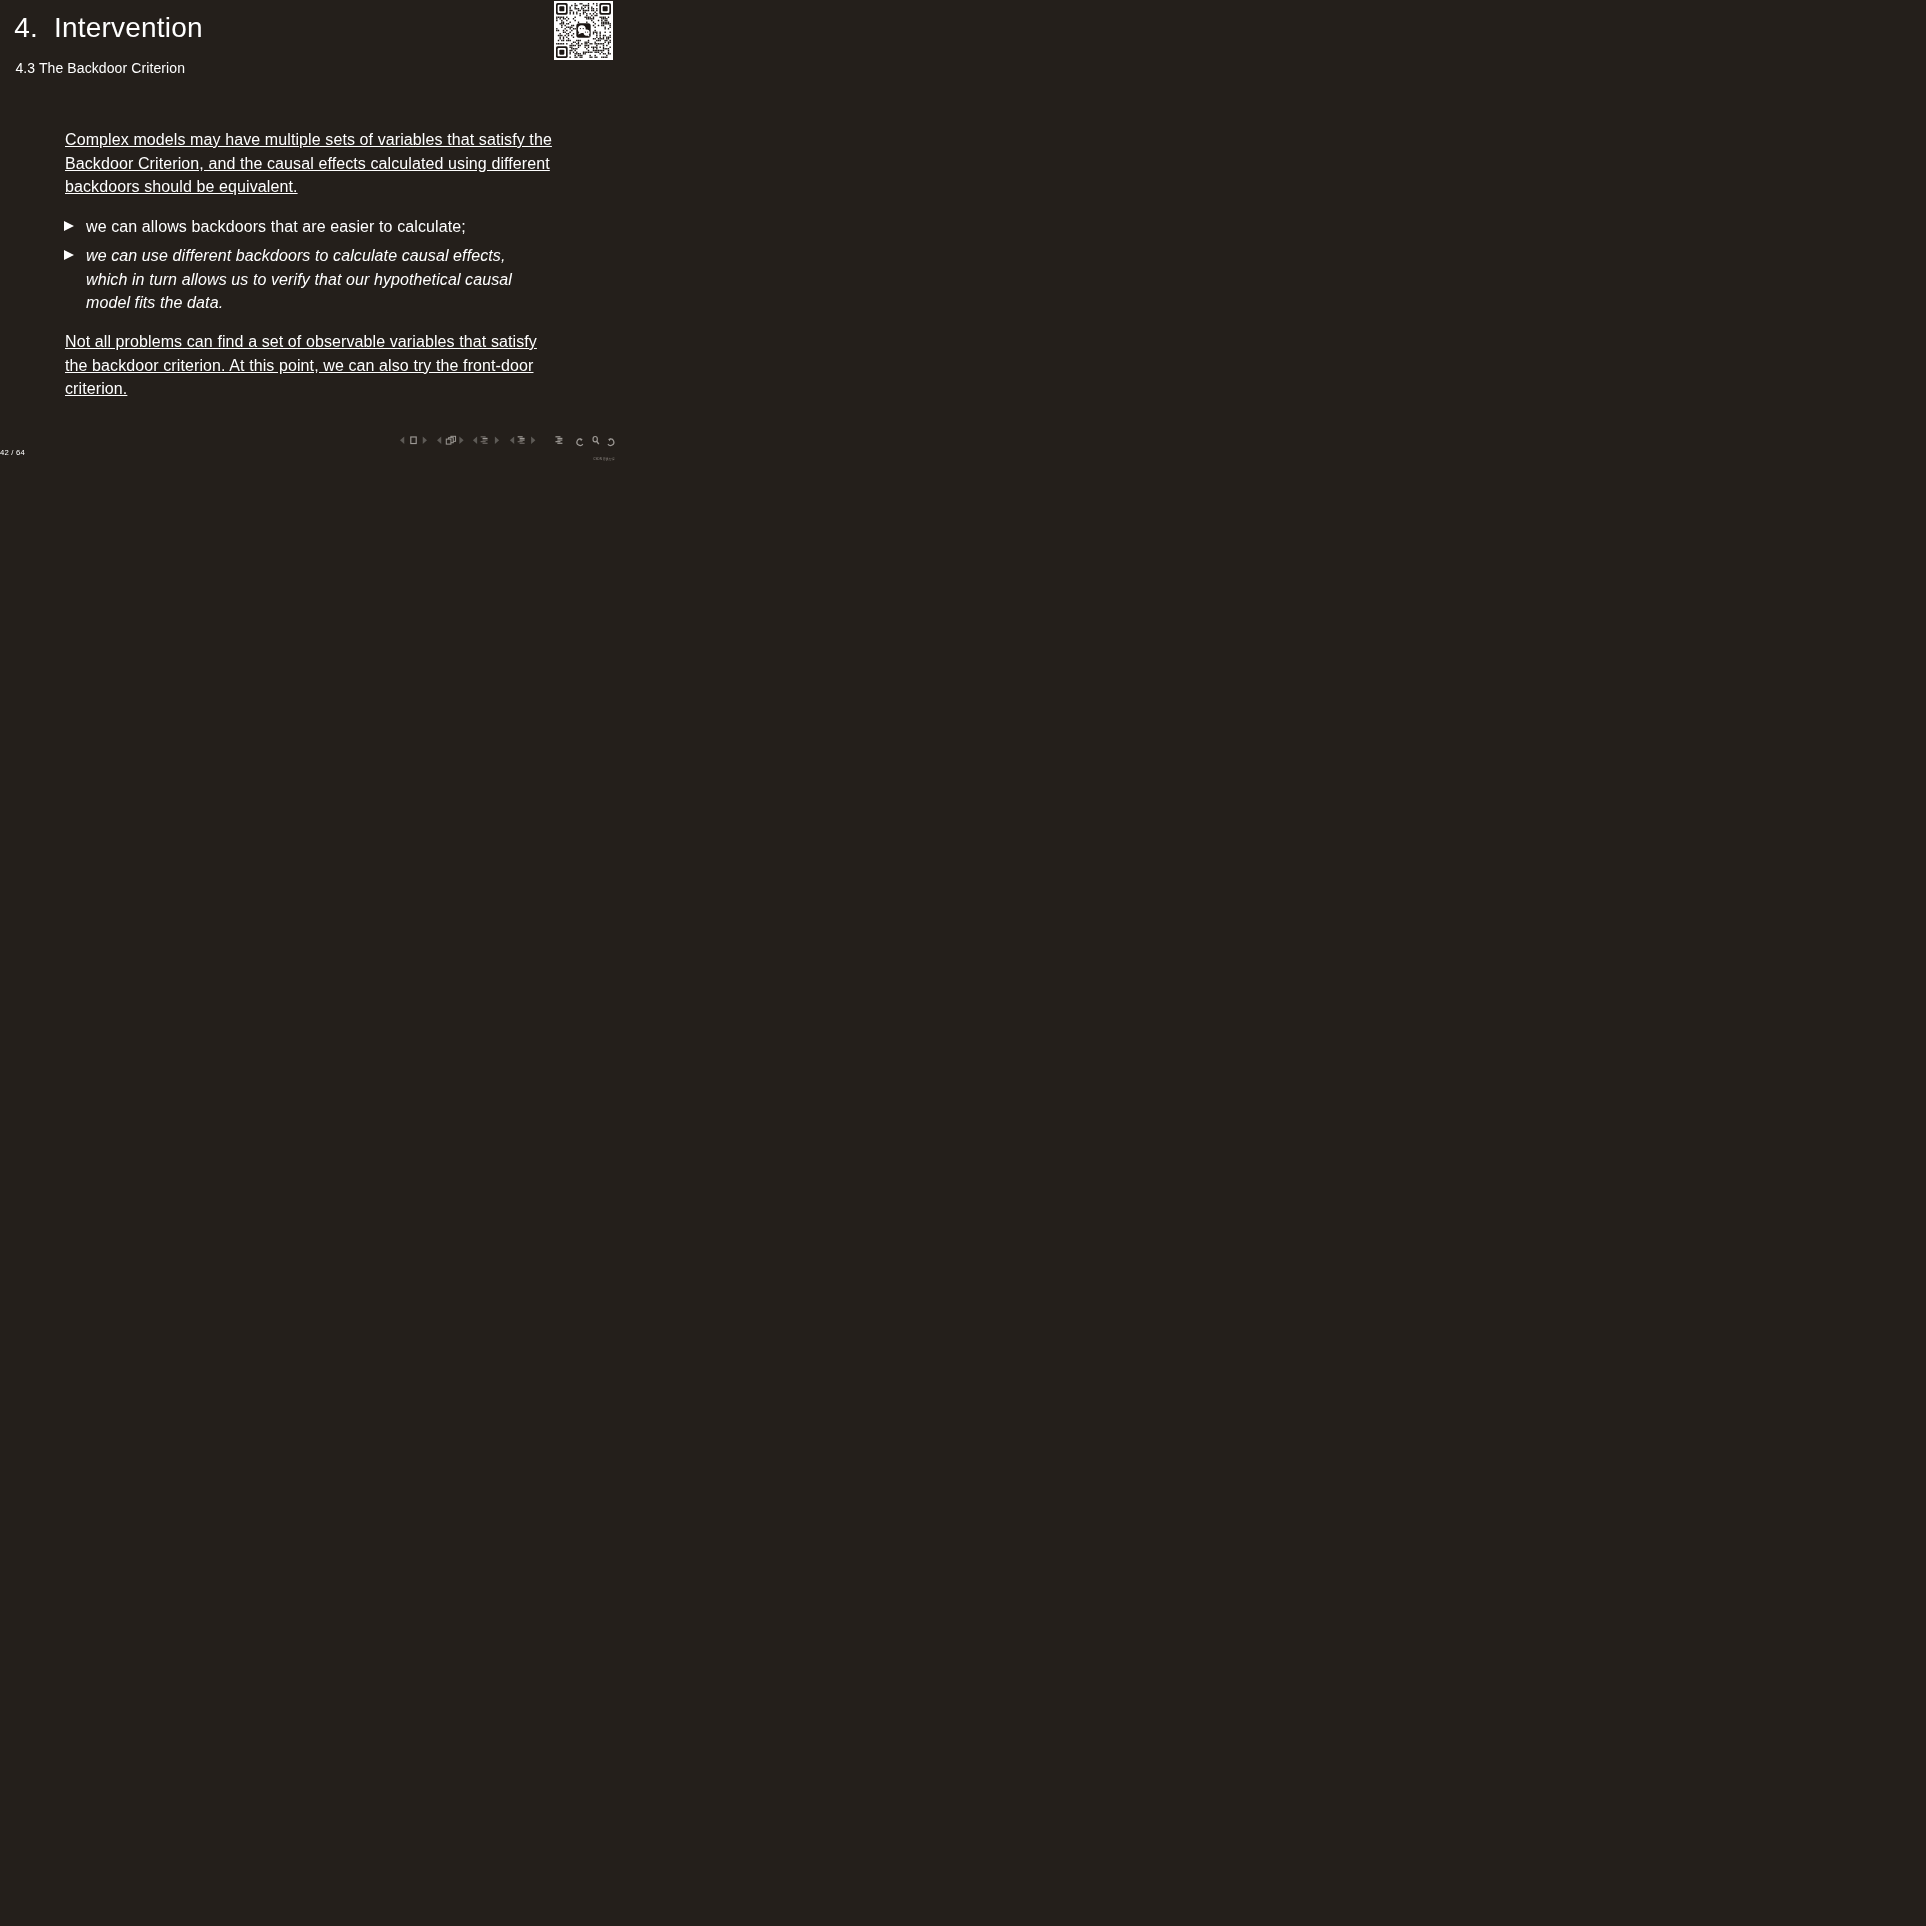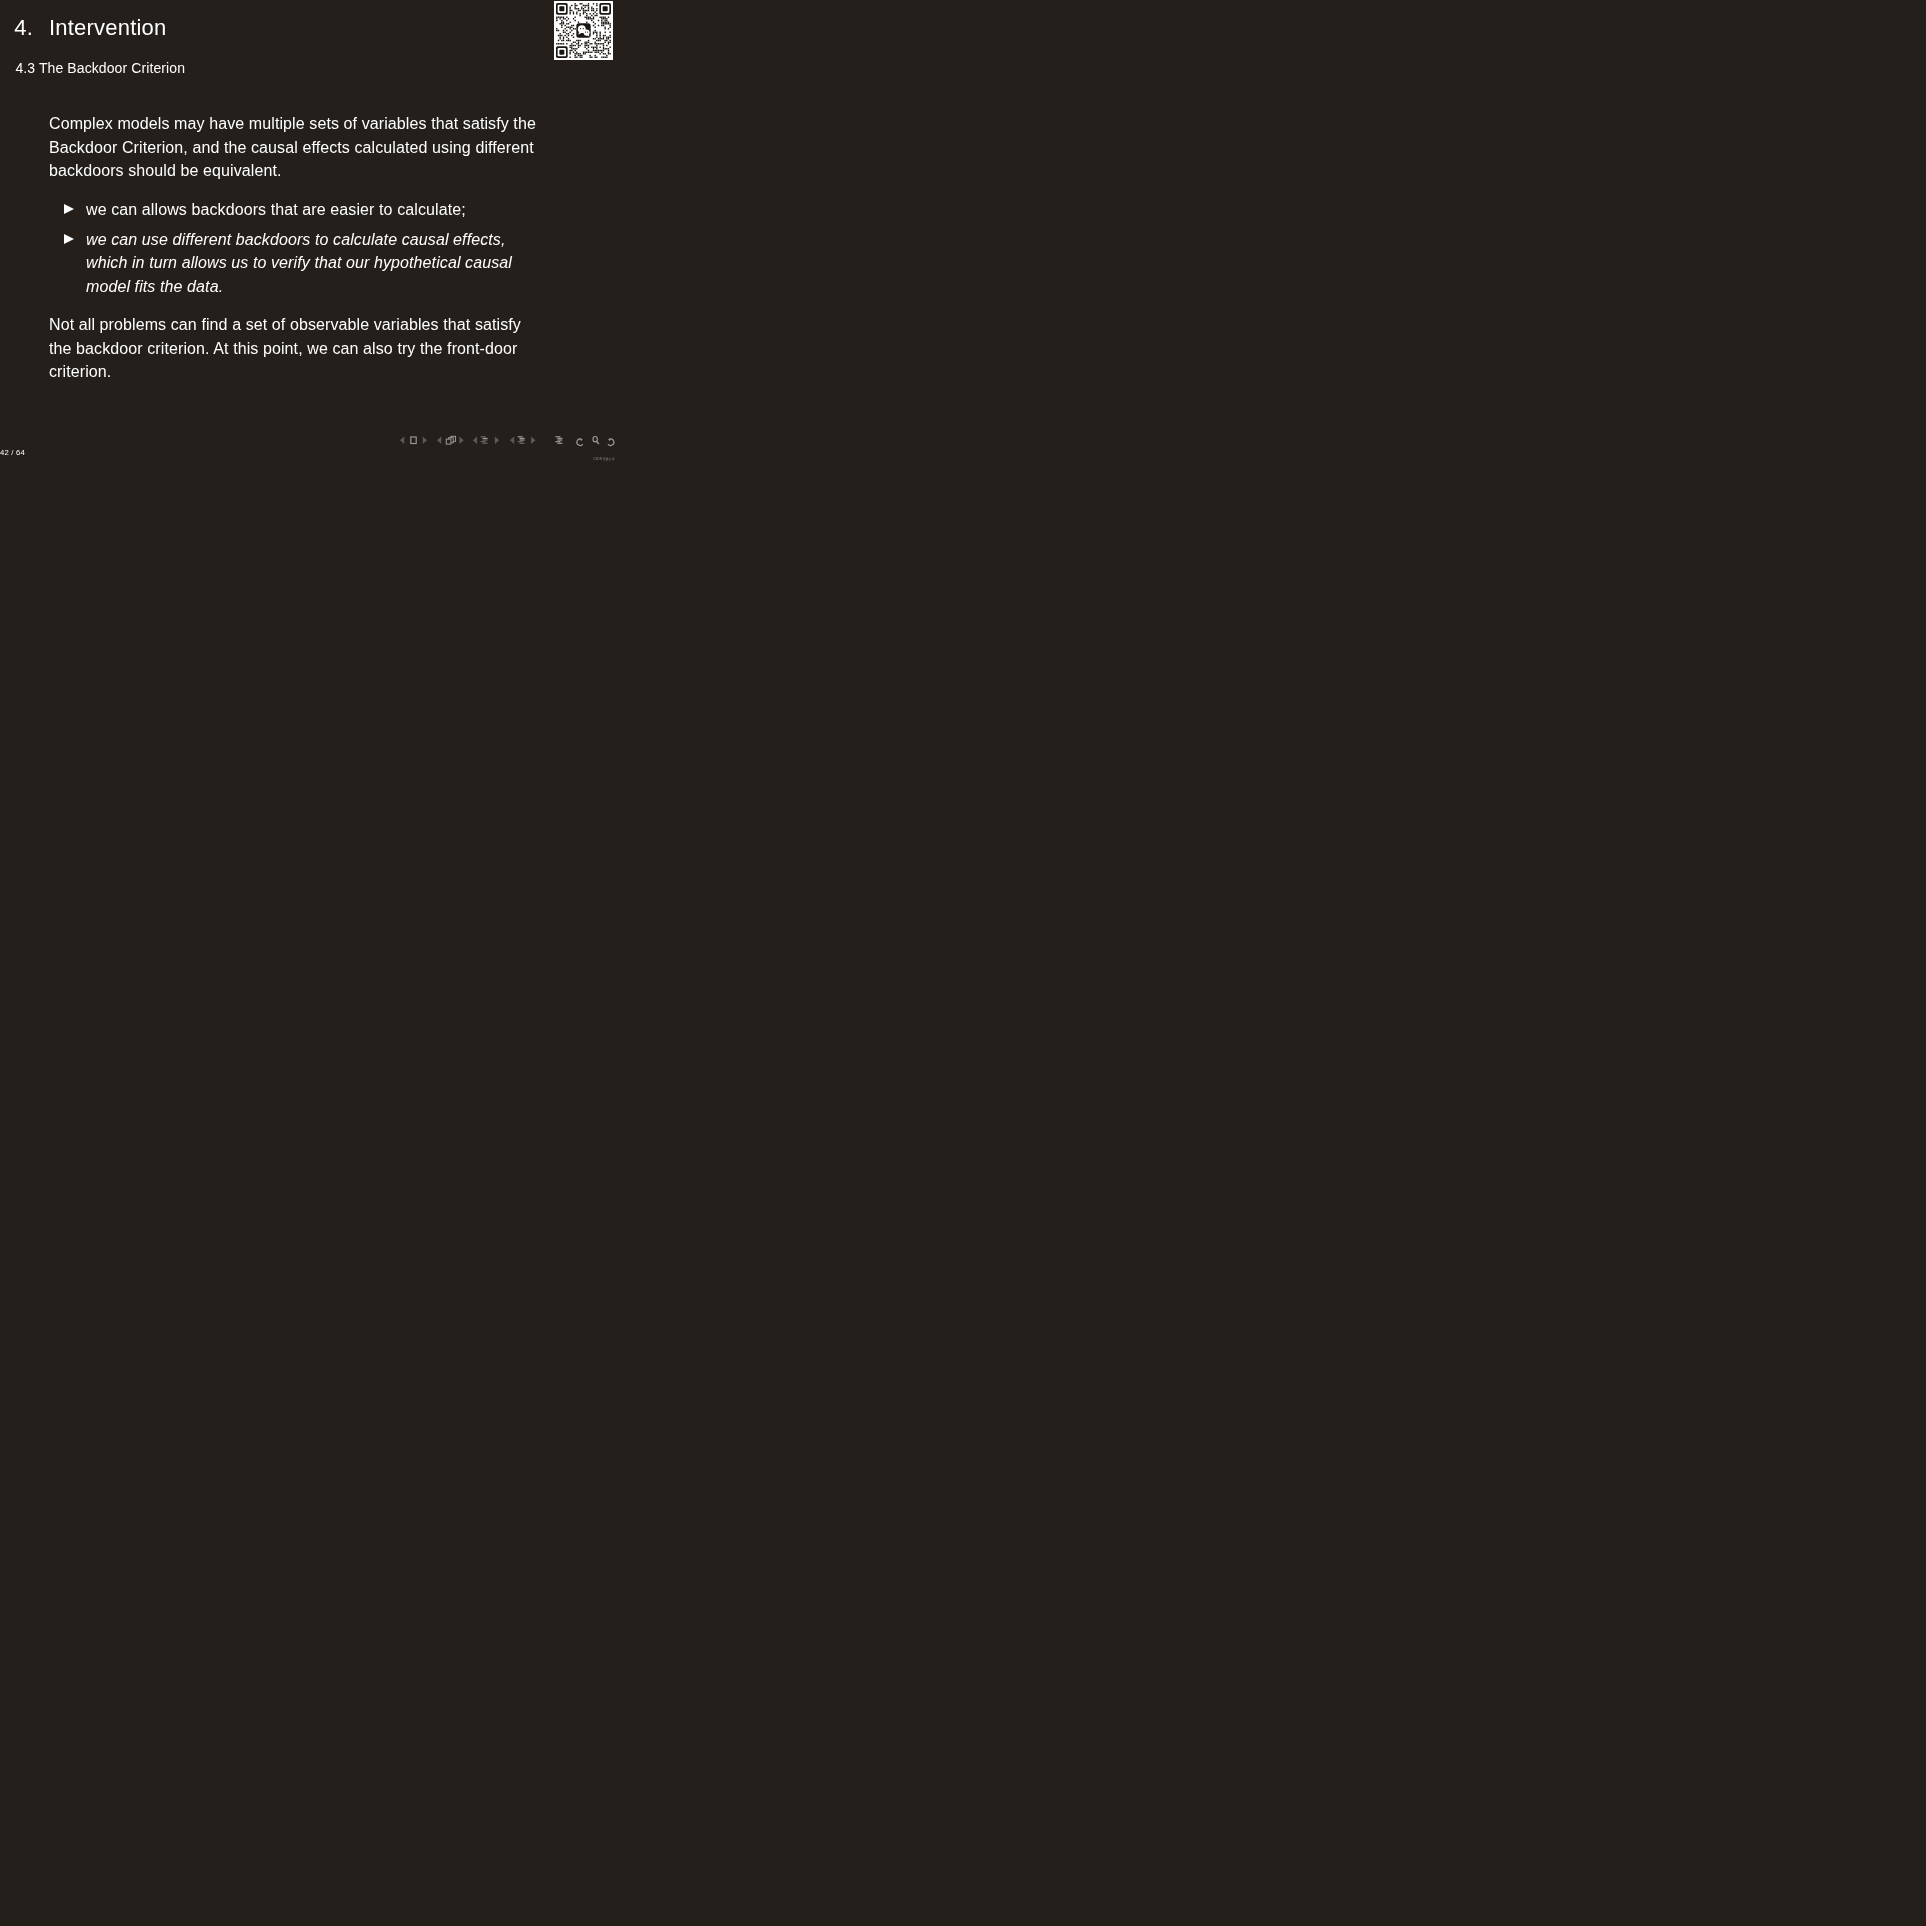--- a/index.html
+++ b/index.html
@@ -7,42 +7,42 @@
     position:relative;
     width:616px;height:462px;
     background:#241f1b;
     color:#ffffff;
     font-family:"Liberation Sans", sans-serif;
     overflow:hidden;
   }
   
   .title{
     position:absolute;left:14.3px;top:15.4px;
-    font-size:22px;line-height:25px;font-weight:normal;
+    font-size:28px;line-height:25px;font-weight:normal;
     letter-spacing:0.2px;white-space:nowrap;
   }
   .title .title-word{margin-left:16px;}
   .subtitle{
     position:absolute;left:15.4px;top:60px;
     font-size:14px;line-height:16px;font-weight:normal;
     letter-spacing:0.1px;white-space:nowrap;
   }
   
   .qr{
     position:absolute;top:1.2px;right:2.7px;
     width:59px;height:59px;background:#ffffff;
   }
   .qr svg{display:block;width:100%;height:100%;}
   
   .body{
     position:absolute;left:49px;top:112px;width:536px;
     font-size:16px;line-height:23.5px;font-weight:normal;
     letter-spacing:0.1px;
   }
-  .para{white-space:pre-line;margin:0;}
+  .para{white-space:pre-line;margin:16px;text-decoration:underline;}
   .items{margin:15.4px 0 0 0;padding:0;list-style:none;}
   .item{position:relative;padding-left:37px;margin:0;}
   .item + .item{margin-top:6.2px;font-style:italic;}
   .item-text{display:block;white-space:pre-line;max-width:482px;}
   .bullet-tri{
     position:absolute;left:15.4px;top:6.2px;
     width:0;height:0;
     border-left:10.4px solid #ffffff;
     border-top:5.8px solid transparent;
     border-bottom:5.8px solid transparent;

